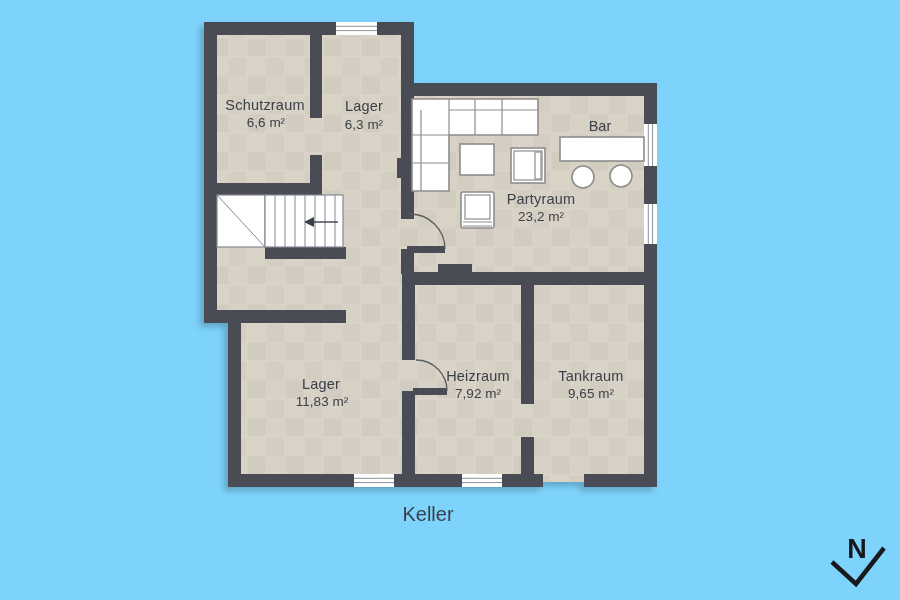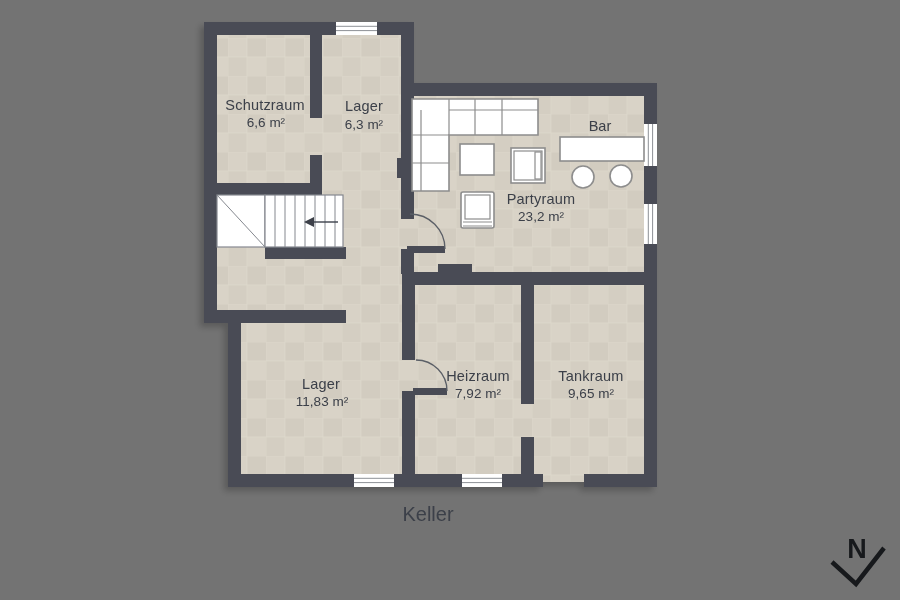--- a/index.html
+++ b/index.html
@@ -1,16 +1,16 @@
 <!DOCTYPE html>
 <html><head>
 <meta charset="utf-8">
 <style>
   html,body{margin:0;padding:0;background:#ffffff;}
-  .stage{position:relative;width:900px;height:600px;background:#737373;overflow:hidden;
+  .stage{position:relative;width:900px;height:600px;background:#7dd3fc;overflow:hidden;
          font-family:"Liberation Sans", sans-serif;}
   svg{position:absolute;left:0;top:0;}
   .room-name{font-size:14.5px;letter-spacing:.2px;text-anchor:middle;}
   .room-area{font-size:13.5px;text-anchor:middle;}
   .bar-label{font-size:14.5px;text-anchor:middle;}
   .plan-title{font-size:20px;text-anchor:middle;}
   .compass-n{font-size:27px;font-weight:bold;text-anchor:middle;}
   .win{fill:#ffffff;stroke:none;}
   .winline{fill:none;stroke-width:1;}
   .stairbox{fill:#ffffff;stroke-width:1.2;}

